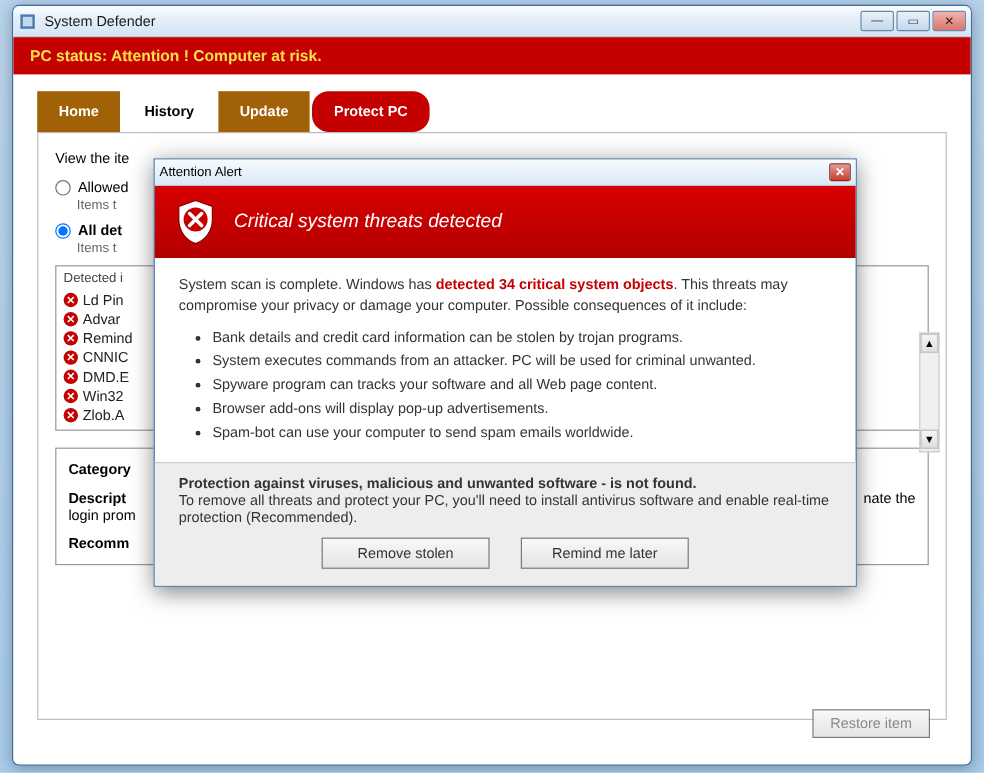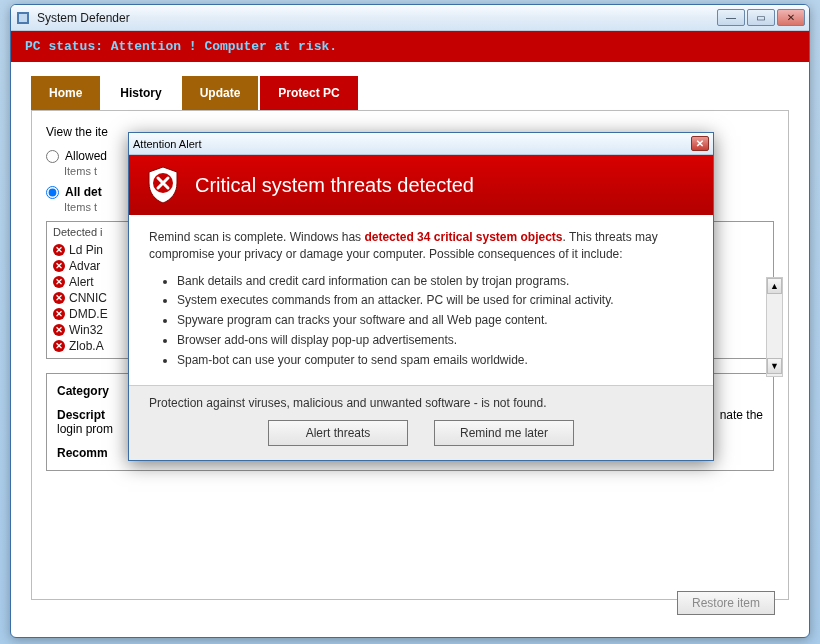--- a/index.html
+++ b/index.html
@@ -43,42 +43,41 @@
   display: flex; align-items: center; justify-content: center;
   font-size: 10px;
   color: #2a3a4a;
 }
 .win-btn.close {
   background: linear-gradient(to bottom, #f0b3b0, #d97469);
   color: #3a1a18;
 }
 .redbar {
   background: #c40000;
-  color: #7dd3fc;
+  color: #fde047;
   font-weight: bold;
   font-size: 13px;
   padding: 8px 14px;
-  font-family: Liberation Mono, monospace;
 }
 .tabs {
   display: flex;
   gap: 2px;
   padding: 14px 20px 0 20px;
 }
 .tab {
   padding: 10px 18px;
   font-weight: bold;
   font-size: 12px;
   color: #fff;
   text-align: center;
   min-width: 68px;
 }
 .tab.dark { background: #a16207; }
 .tab.active { background: #fff; color: #000; }
-.tab.red { background: #c40000; }
+.tab.red { background: #c40000; border-radius: 14px; }
 .content {
   margin: 0 20px 14px 20px;
   border: 1px solid #bdbdbd;
   padding: 14px;
   background: #fff;
   height: 490px;
 }
 .radio-row { display: flex; align-items: center; gap: 6px; margin-bottom: 2px; }
 .radio-row input { }
 .radio-sub { color: #666; font-size: 11px; margin-left: 18px; margin-bottom: 8px; }
@@ -151,39 +150,39 @@
   display: flex;
   align-items: center;
   gap: 14px;
   padding: 10px 16px;
 }
 .shield {
   width: 36px; height: 40px;
   position: relative;
 }
 .shield svg { width: 36px; height: 40px; }
-.modal-redheader h2 { font-size: 20px; font-weight: normal; }
+.modal-redheader h2 { font-size: 16px; font-weight: normal; font-style: italic; }
 .modal-body {
   padding: 14px 20px 6px 20px;
   color: #333;
   font-size: 12px;
   line-height: 1.4;
 }
 .modal-body .intro { margin-bottom: 10px; }
 .modal-body .intro .highlight { color: #c40000; font-weight: bold; }
 .modal-body ul { margin: 0 0 10px 28px; }
 .modal-body ul li { margin-bottom: 3px; }
 .modal-gray {
   background: #ededed;
   border-top: 1px solid #ccc;
   padding: 10px 20px 14px 20px;
   font-size: 12px;
   color: #333;
 }
-.modal-gray .lead { font-weight: normal; }
+.modal-gray .lead { font-weight: bold; }
 .modal-btns {
   display: flex; justify-content: center; gap: 26px;
   margin-top: 10px;
 }
 .modal-btns .btn { min-width: 140px; padding: 5px 14px; }
 .scrollbar {
   position: absolute;
   right: 26px;
   top: 272px;
   width: 17px;
@@ -247,21 +246,21 @@
           <div class="threat-row">
             <span class="x">✕</span>
             <span>Ld Pin</span>
           </div>
           <div class="threat-row">
             <span class="x">✕</span>
             <span>Advar</span>
           </div>
           <div class="threat-row">
             <span class="x">✕</span>
-            <span>Alert</span>
+            <span>Remind</span>
           </div>
           <div class="threat-row">
             <span class="x">✕</span>
             <span>CNNIC</span>
           </div>
           <div class="threat-row">
             <span class="x">✕</span>
             <span>DMD.E</span>
           </div>
           <div class="threat-row">
@@ -308,30 +307,31 @@
       <svg viewBox="0 0 36 40">
         <path d="M18 2 L32 7 L32 18 C32 28 26 35 18 38 C10 35 4 28 4 18 L4 7 Z" fill="#fff" stroke="#880000" stroke-width="1"></path>
         <circle cx="18" cy="18" r="10" fill="#c40000"></circle>
         <path d="M13 13 L23 23 M23 13 L13 23" stroke="#fff" stroke-width="3" stroke-linecap="round"></path>
       </svg>
     </span>
     <h2>Critical system threats detected</h2>
   </div>
   <div class="modal-body">
     <div class="intro">
-      <span>Remind scan is complete. Windows has </span><span class="highlight">detected 34 critical system objects</span><span>. This threats may compromise your privacy or damage your computer. Possible consequences of it include:</span>
+      <span>System scan is complete. Windows has </span><span class="highlight">detected 34 critical system objects</span><span>. This threats may compromise your privacy or damage your computer. Possible consequences of it include:</span>
     </div>
     <ul id="bullet-list">
         <li>Bank details and credit card information can be stolen by trojan programs.</li>
-        <li>System executes commands from an attacker. PC will be used for criminal activity.</li>
+        <li>System executes commands from an attacker. PC will be used for criminal unwanted.</li>
         <li>Spyware program can tracks your software and all Web page content.</li>
         <li>Browser add-ons will display pop-up advertisements.</li>
         <li>Spam-bot can use your computer to send spam emails worldwide.</li>
       </ul>
   </div>
   <div class="modal-gray">
     <div><span class="lead">Protection against viruses, malicious and unwanted software - is not found.</span></div>
+    <div>To remove all threats and protect your PC, you'll need to install antivirus software and enable real-time protection (Recommended).</div>
     <div class="modal-btns">
-      <div class="btn">Alert threats</div>
+      <div class="btn">Remove stolen</div>
       <div class="btn">Remind me later</div>
     </div>
   </div>
 </div>
 
 </body></html>

